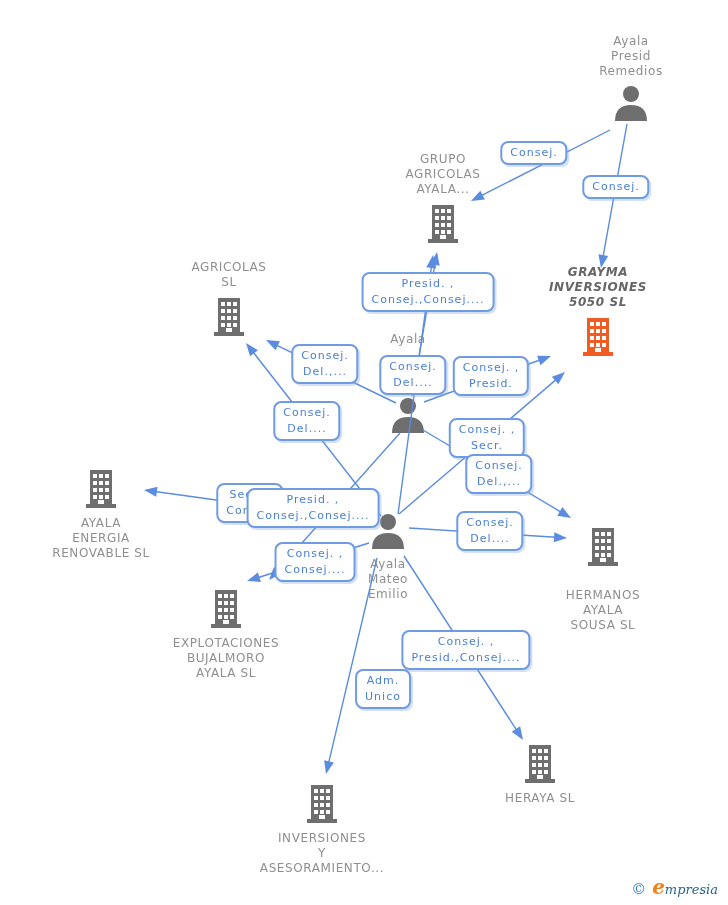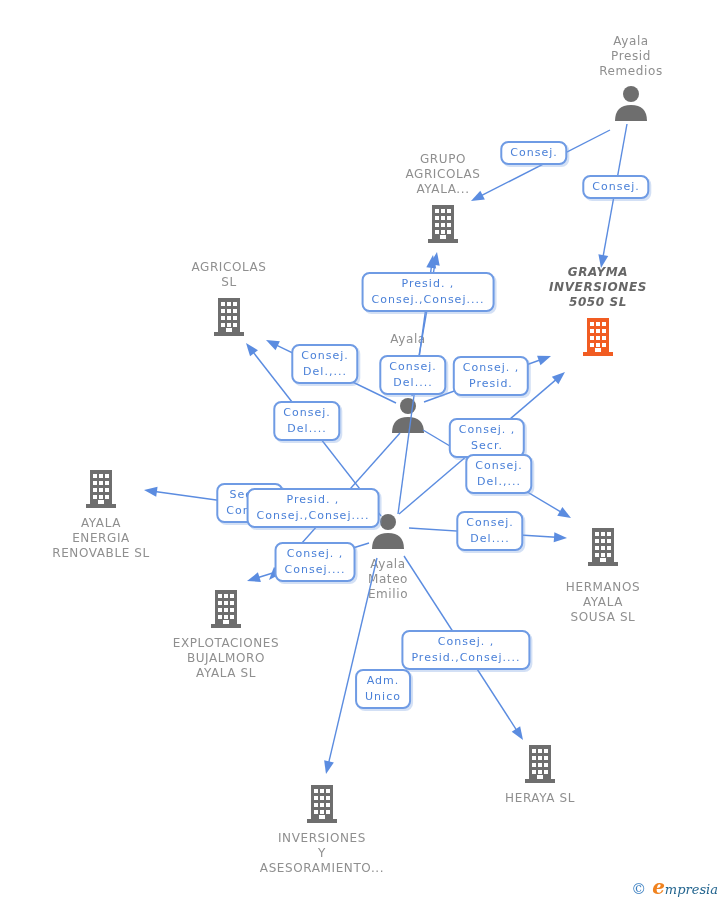--- a/index.html
+++ b/index.html
@@ -162,21 +162,21 @@
             <rect x="20" y="15" width="4" height="4" fill="#fff"></rect>
             <rect x="26" y="15" width="4" height="4" fill="#fff"></rect>
             <rect x="14" y="22" width="4" height="4" fill="#fff"></rect>
             <rect x="20" y="22" width="4" height="4" fill="#fff"></rect>
             <rect x="26" y="22" width="4" height="4" fill="#fff"></rect>
             <rect x="14" y="29" width="4" height="4" fill="#fff"></rect>
             <rect x="20" y="29" width="4" height="4" fill="#fff"></rect>
             <rect x="26" y="29" width="4" height="4" fill="#fff"></rect>
             <rect x="19" y="34" width="6" height="4" fill="#fff"></rect>
           </svg></div>
-        <div class="nlabel" style="top: 32px;">
+        <div class="nlabel" style="top: 40px;">
           <div>HERMANOS</div>
           <div>AYALA</div>
           <div>SOUSA SL</div>
         </div>
       </div>
       <div class="node company" style="left: 540px; top: 765px;">
         <div class="icon"><svg width="44" height="44" viewBox="0 0 44 44">
             <rect x="11" y="4" width="22" height="34" fill="currentColor"></rect>
             <rect x="7" y="38" width="30" height="4" fill="currentColor"></rect>
             <rect x="14" y="8" width="4" height="4" fill="#fff"></rect>

